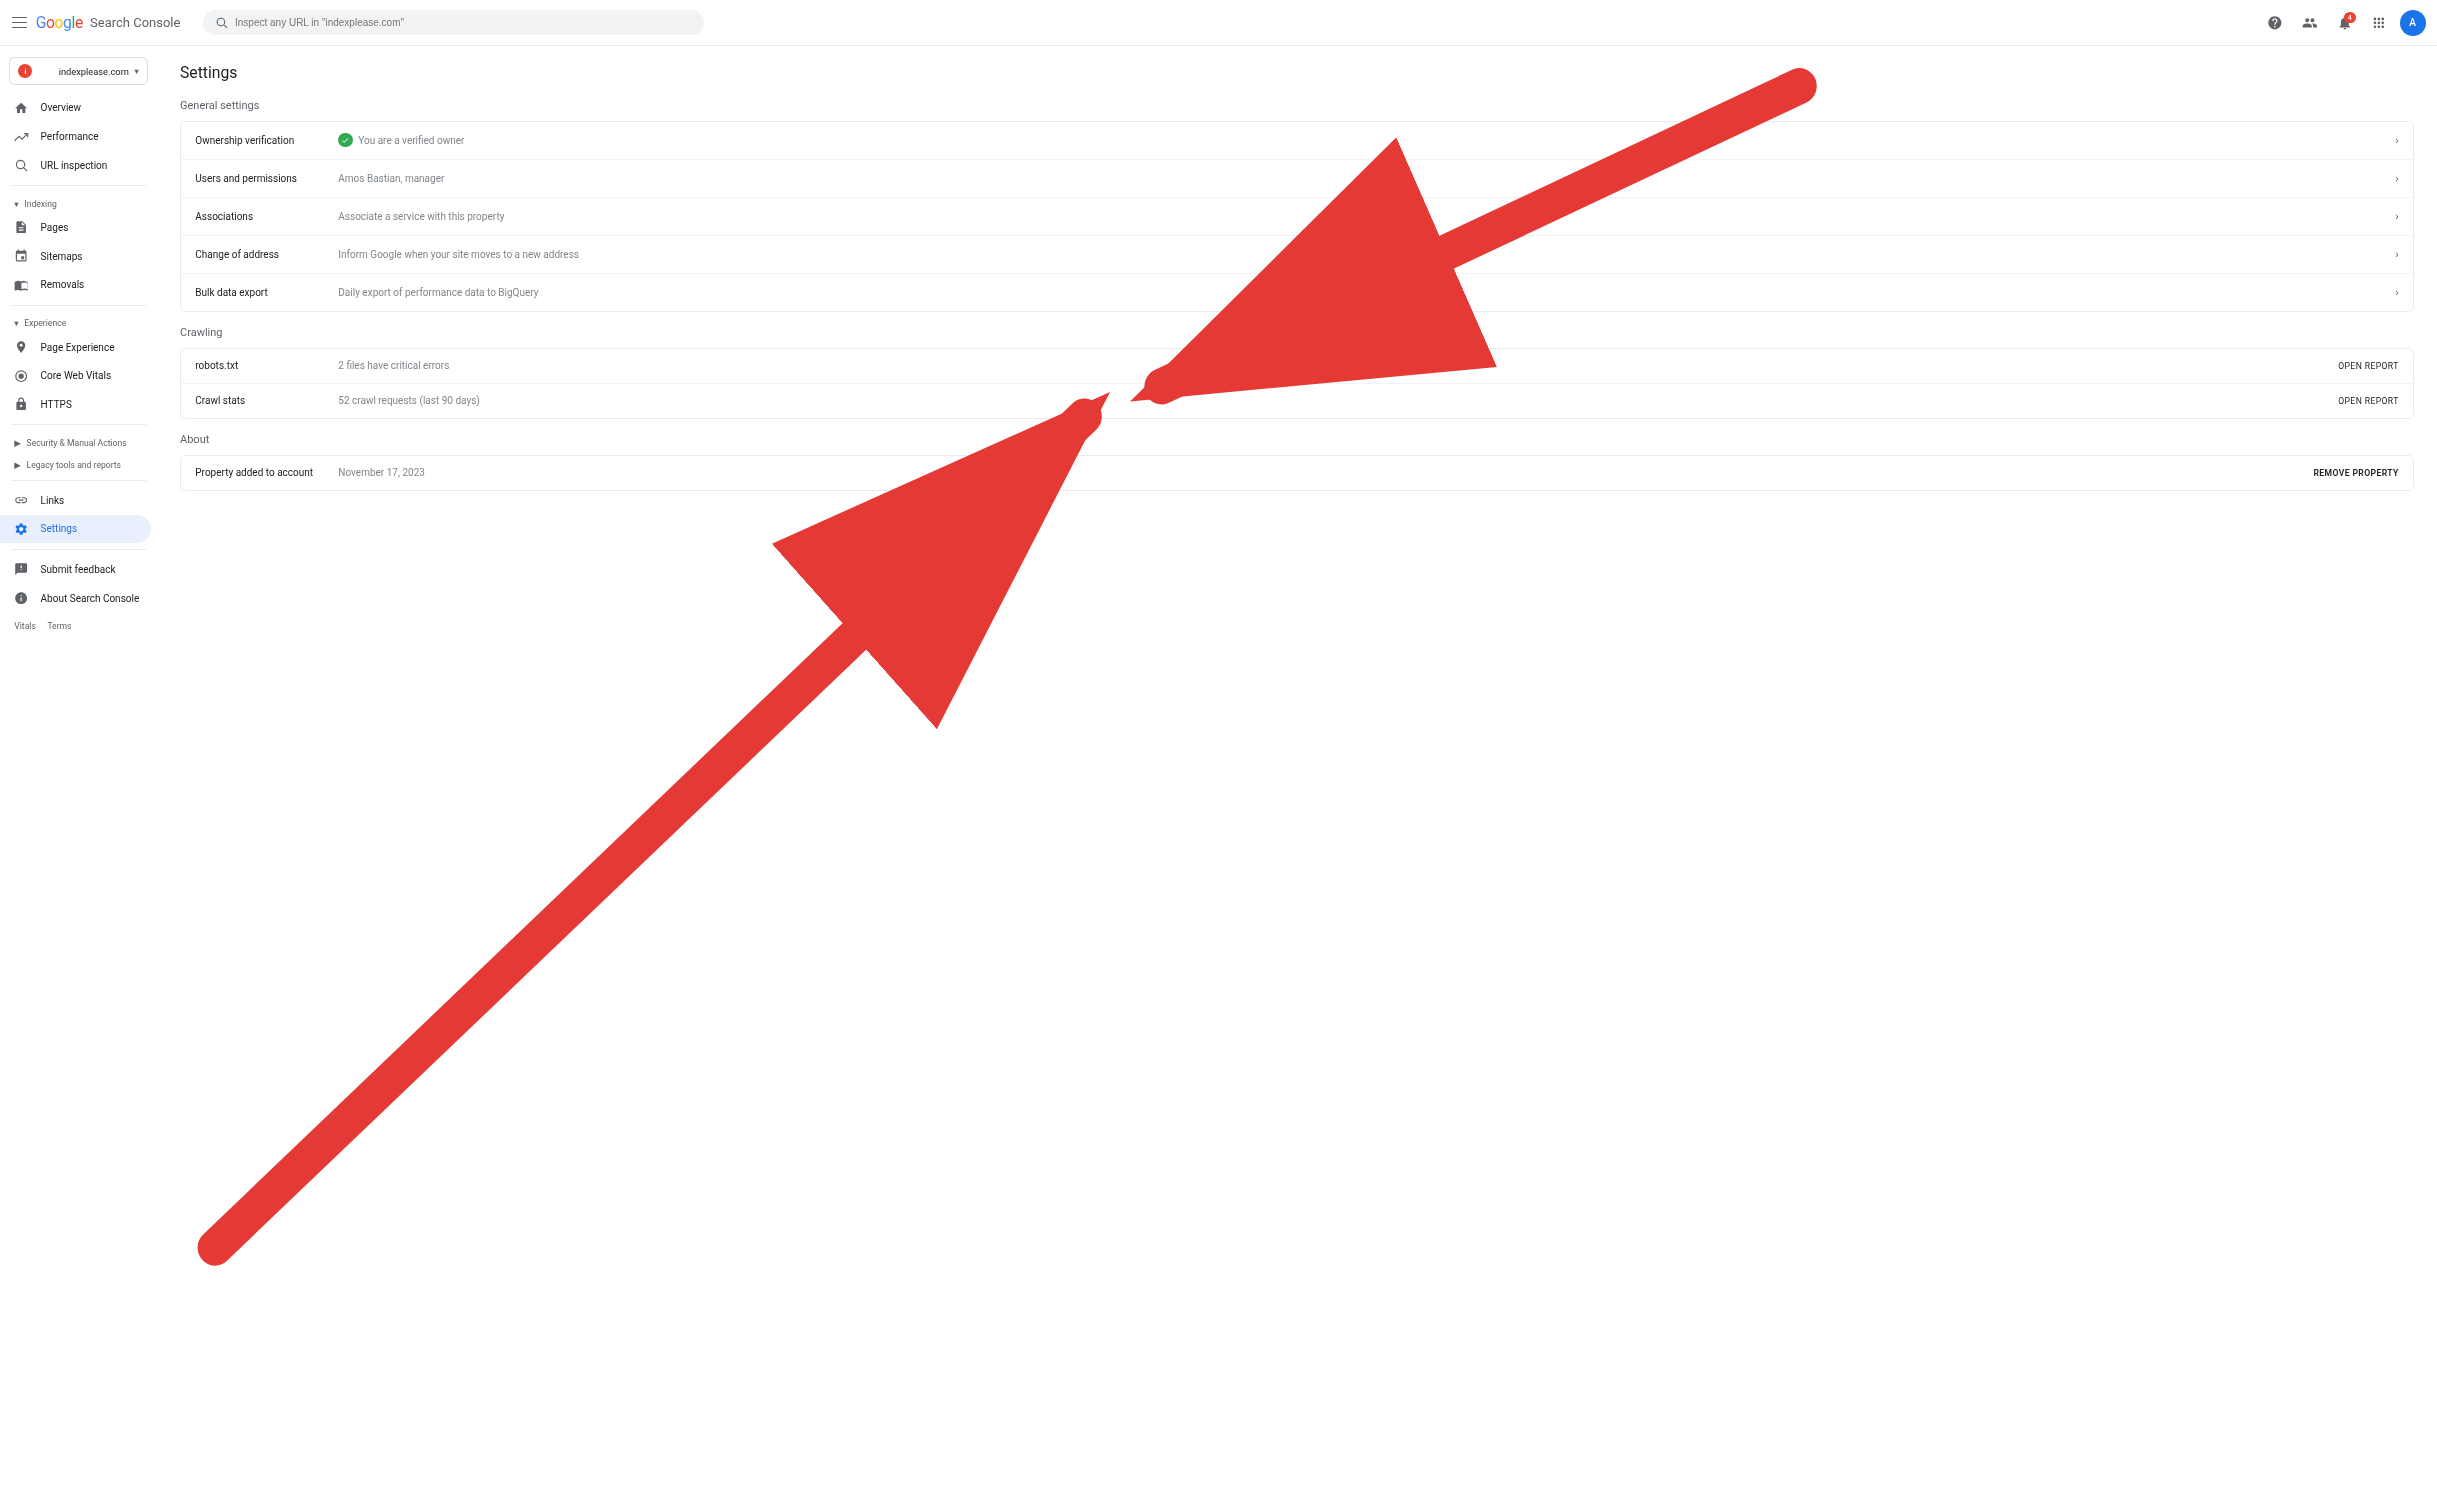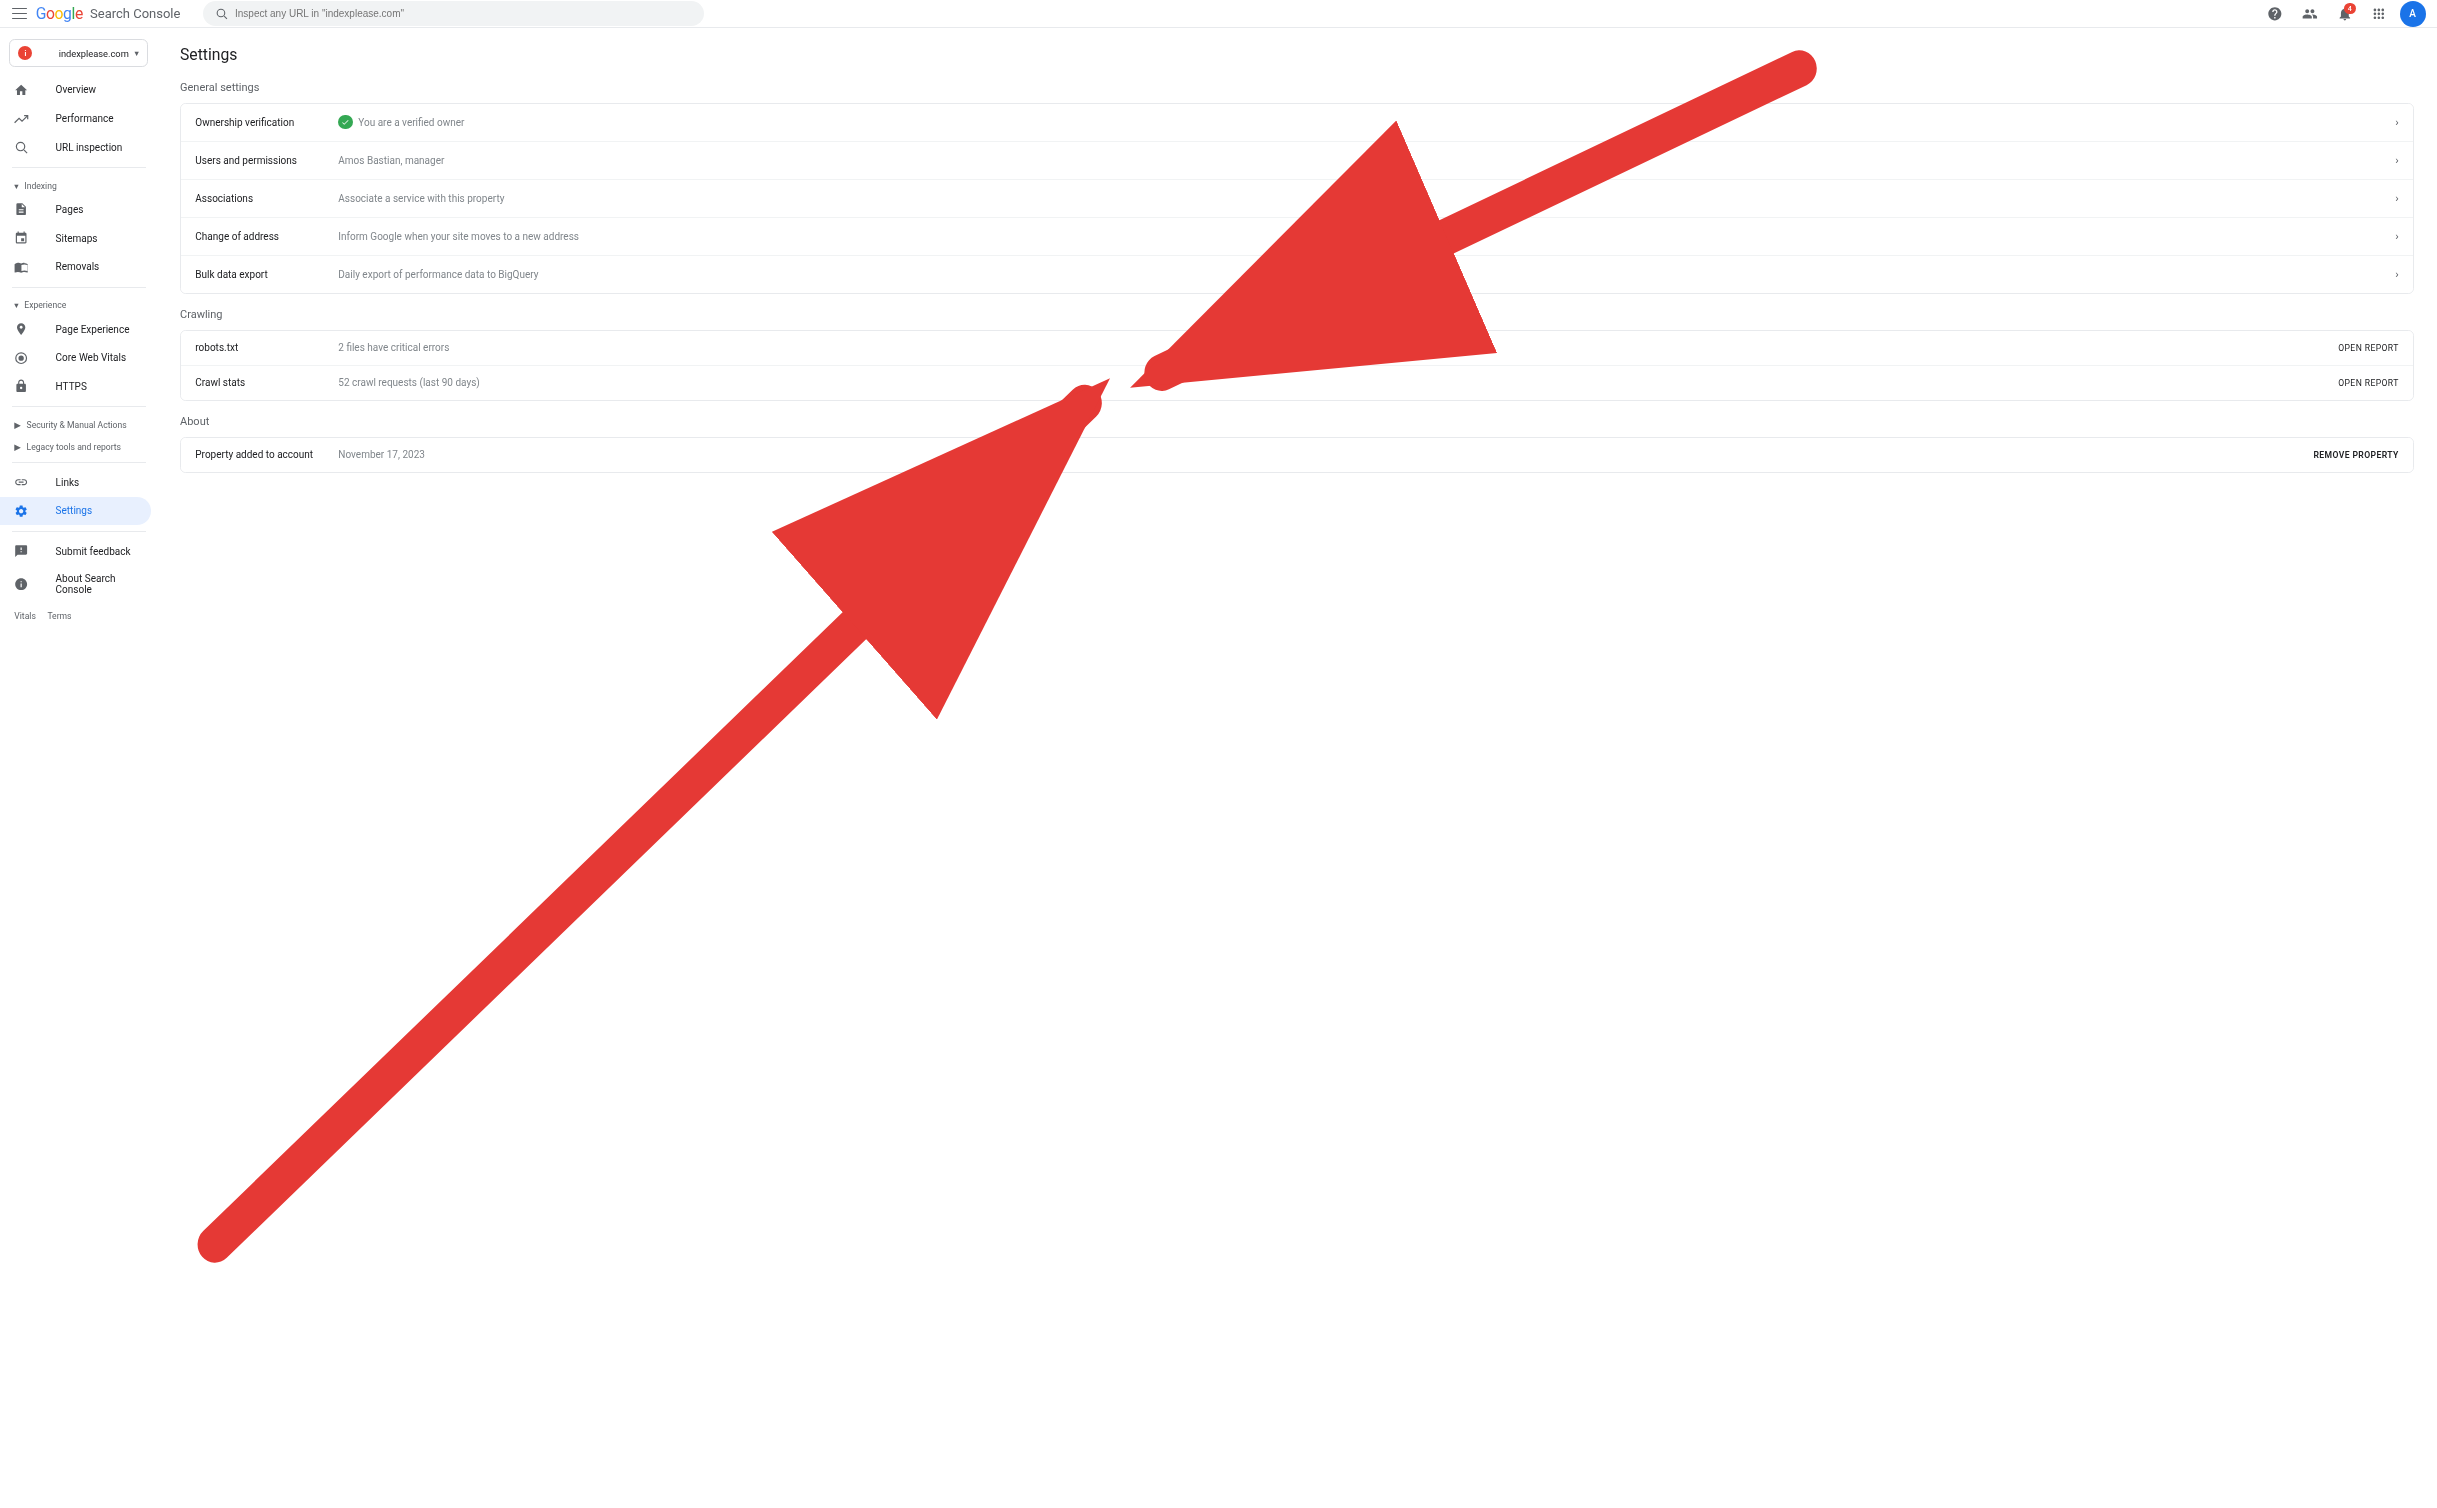--- a/index.html
+++ b/index.html
@@ -1,20 +1,20 @@
 <!DOCTYPE html>
 <html style="font-size:11.5px"><head>
   <meta charset="utf-8">
   <style>
     * { box-sizing: border-box; margin: 0; padding: 0; }
     body { font-family: 'Google Sans', Roboto, Arial, sans-serif; font-size: 10px; color: #202124; background: #fff; display: flex; flex-direction: column; height: 100vh; overflow: hidden; }
 
     
     .topnav {
-      display: flex; align-items: center; height: 28px; padding: 0 11.5px;
+      display: flex; align-items: center; height: 46px; padding: 0 11.5px;
       border-bottom: 0.7px solid #e8eaed; flex-shrink: 0; gap: 8.6px; background: #fff;
     }
     .topnav-left { display: flex; align-items: center; gap: 7.2px; }
     .hamburger { width: 17px; height: 17px; cursor: pointer; display: flex; flex-direction: column; justify-content: center; gap: 3.6px; }
     .hamburger span { display: block; width: 15.7px; height: 1.4px; background: #5f6368; border-radius: 0.7px; }
     .logo { display: flex; align-items: center; gap: 4.3px; text-decoration: none; }
     .logo-google { font-size: 15.7px; font-weight: 400; letter-spacing: -0.4px; }
     .logo-google .g { color: #4285f4; }
     .logo-google .o1 { color: #ea4335; }
     .logo-google .o2 { color: #fbbc04; }
@@ -37,21 +37,21 @@
     .main-layout { display: flex; flex: 1; overflow: hidden; }
 
     
     .sidebar { width: 157px; flex-shrink: 0; background: #fff; overflow-y: auto; padding: 5.7px 0; border-right: none; }
     .property-selector { display: flex; align-items: center; margin: 5.7px 8.6px 8.6px; padding: 5.7px 8.6px; border: 0.7px solid #dadce0; border-radius: 5.7px; cursor: pointer; gap: 5.7px; }
     .property-icon { width: 14.3px; height: 14.3px; background: #ea4335; border-radius: 50%; display: flex; align-items: center; justify-content: center; }
     .property-icon span { color: white; font-size: 7.2px; font-weight: 700; }
     .property-name { font-size: 9.3px; color: #202124; flex: 1; overflow: hidden; text-overflow: ellipsis; white-space: nowrap; text-align: right; }
     .property-chevron { color: #5f6368; font-size: 8.6px; }
 
-    .nav-item { display: flex; align-items: center; gap: 27px; padding: 7.2px 11.5px 7.2px 14.3px; cursor: pointer; border-radius: 0 17px 17px 0; margin-right: 5.7px; color: #202124; font-size: 10px; text-decoration: none; }
+    .nav-item { display: flex; align-items: center; gap: 12px; padding: 7.2px 11.5px 7.2px 14.3px; cursor: pointer; border-radius: 0 17px 17px 0; margin-right: 5.7px; color: #202124; font-size: 10px; text-decoration: none; }
     .nav-item.active { background: #e8f0fe; color: #1a73e8; }
     .nav-item.active .nav-icon { color: #1a73e8; }
     .nav-icon { width: 14.3px; height: 14.3px; display: flex; align-items: center; justify-content: center; color: #5f6368; flex-shrink: 0; }
     .nav-icon svg { width: 14.3px; height: 14.3px; }
 
     .nav-section-header { display: flex; align-items: center; gap: 5.7px; padding: 7.2px 11.5px 4.3px 14.3px; font-size: 8.6px; color: #5f6368; cursor: pointer; }
     .nav-section-header .chevron { font-size: 8.6px; }
 
     .nav-divider { height: 0.7px; background: #e8eaed; margin: 5.7px 11.5px; }
 

